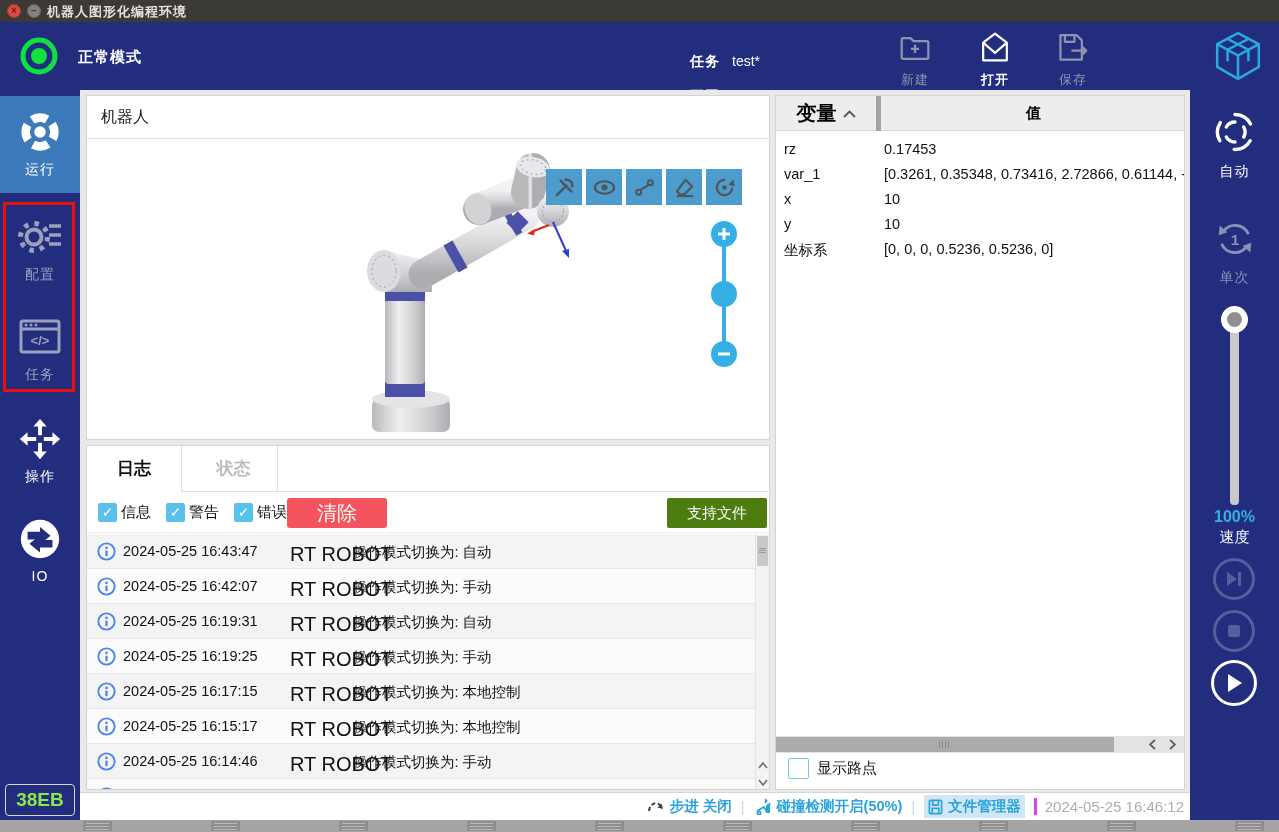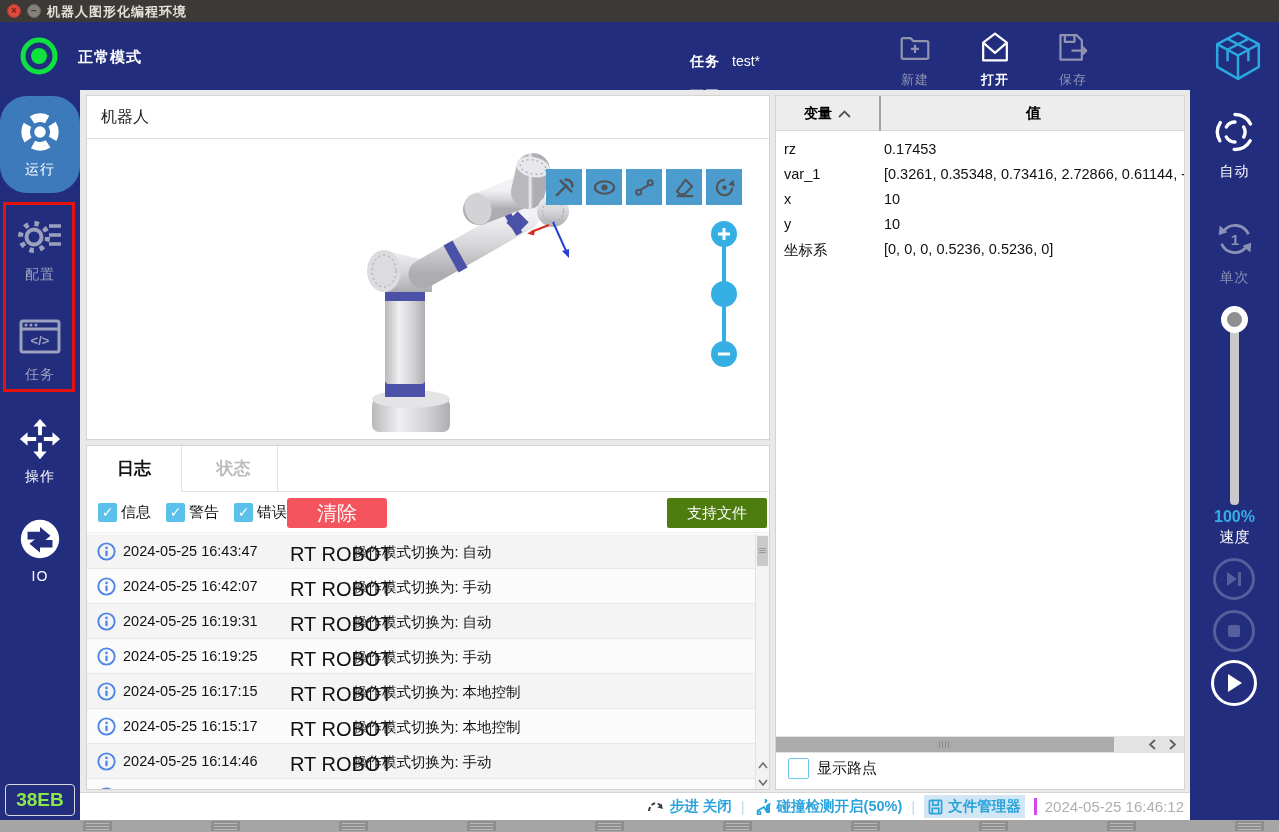--- a/index.html
+++ b/index.html
@@ -31,21 +31,21 @@
   .hdr-action .lab { display:block; margin-top:3px; font-size:13px; letter-spacing:1px; }
   .act-gray .lab { color:#9094AE; }
   .act-white .lab { color:#FFF; font-weight:bold; }
   .a-new  { left:884px; }
   .a-open { left:964px; }
   .a-save { left:1042px; }
   .logo { position:absolute; left:1212px; top:6px; }
 
   
   .sidebar-l { position:absolute; left:0; top:90px; width:80px; height:730px; background:#232D7E; }
-  .sb-item { position:absolute; left:0; width:80px; text-align:center;border-radius:27px; }
+  .sb-item { position:absolute; left:0; width:80px; text-align:center; }
   .sb-item .sb-label { display:block; font-size:14px; letter-spacing:1px; margin-top:2px; }
   .sb-white .sb-label { color:#FFF; }
   .sb-gray  .sb-label { color:#9BA0BC; }
   .sb-run { top:6px; height:97px; background:#3D7ABB; padding-top:13px; }
   .anno-box { position:absolute; left:3px; top:112px; width:72px; height:190px;
               border:3px solid #E8120C; pointer-events:none; z-index:5; }
   .hex-badge { position:absolute; left:5px; top:694px; width:70px; height:32px;
                border:1px solid #D8D8D8; border-radius:4px; color:#8BE84C;
                font-size:19px; font-weight:bold; line-height:30px; text-align:center; }
 
@@ -91,22 +91,22 @@
   .log-msg  { position:absolute; left:266px; top:9px; font-size:14.5px; color:#111; }
   .vscroll { position:absolute; right:0; top:88px; width:14px; height:257px; background:#F3F3F3; border-left:1px solid #E2E2E2; }
   .vthumb { position:absolute; left:1px; top:2px; width:11px; height:30px; background:#C9C9C9; border-radius:1px; }
   .vthumb::after { content:""; position:absolute; left:2px; top:12px; width:7px; height:1px;
                    box-shadow:0 0 #999,0 2px #999,0 4px #999; background:#999; }
   .varrow { position:absolute; left:0; width:14px; height:17px; display:flex; align-items:center; justify-content:center; cursor:pointer; }
 
   
   .vars-panel { left:775px; top:95px; width:410px; height:695px; }
   .vars-head { position:absolute; left:0; top:0; width:100%; height:35px; background:#EDEDED; border-bottom:1px solid #D8D8D8; }
-  .vh-col1 { position:absolute; left:0; top:0; width:105px; height:35px; border-right:2px solid #a3a3a3;
-             display:flex; align-items:center; justify-content:center; gap:6px; font-size:14px; font-weight:bold; cursor:pointer; }
+  .vh-col1 { position:absolute; left:0; top:0; width:105px; height:35px; border-right:5px solid #a3a3a3;
+             display:flex; align-items:center; justify-content:center; gap:6px; font-size:20px; font-weight:bold; cursor:pointer; }
   .vh-col2 { position:absolute; left:105px; top:0; width:305px; height:35px;
              display:flex; align-items:center; justify-content:center; font-size:15px; font-weight:bold; }
   .var-row { position:absolute; left:0; width:100%; height:25px; }
   .var-name { position:absolute; left:8px; top:3px; font-size:14.5px; color:#111; }
   .var-val  { position:absolute; left:108px; top:3px; font-size:14.5px; color:#111; white-space:nowrap; }
   .hscroll { position:absolute; left:0; top:640px; width:100%; height:17px; background:#E3E3E3; }
   .hthumb { position:absolute; left:0; top:1px; width:338px; height:15px; background:#ABABAB; }
   .hthumb::after { content:""; position:absolute; top:4px; left:163px; width:1px; height:7px;
                    box-shadow:0 0 #8B8B8B,3px 0 #8B8B8B,6px 0 #8B8B8B,9px 0 #8B8B8B; background:#8B8B8B; }
   .harrow { position:absolute; top:0; width:20px; height:17px; display:flex; align-items:center; justify-content:center; cursor:pointer; }

